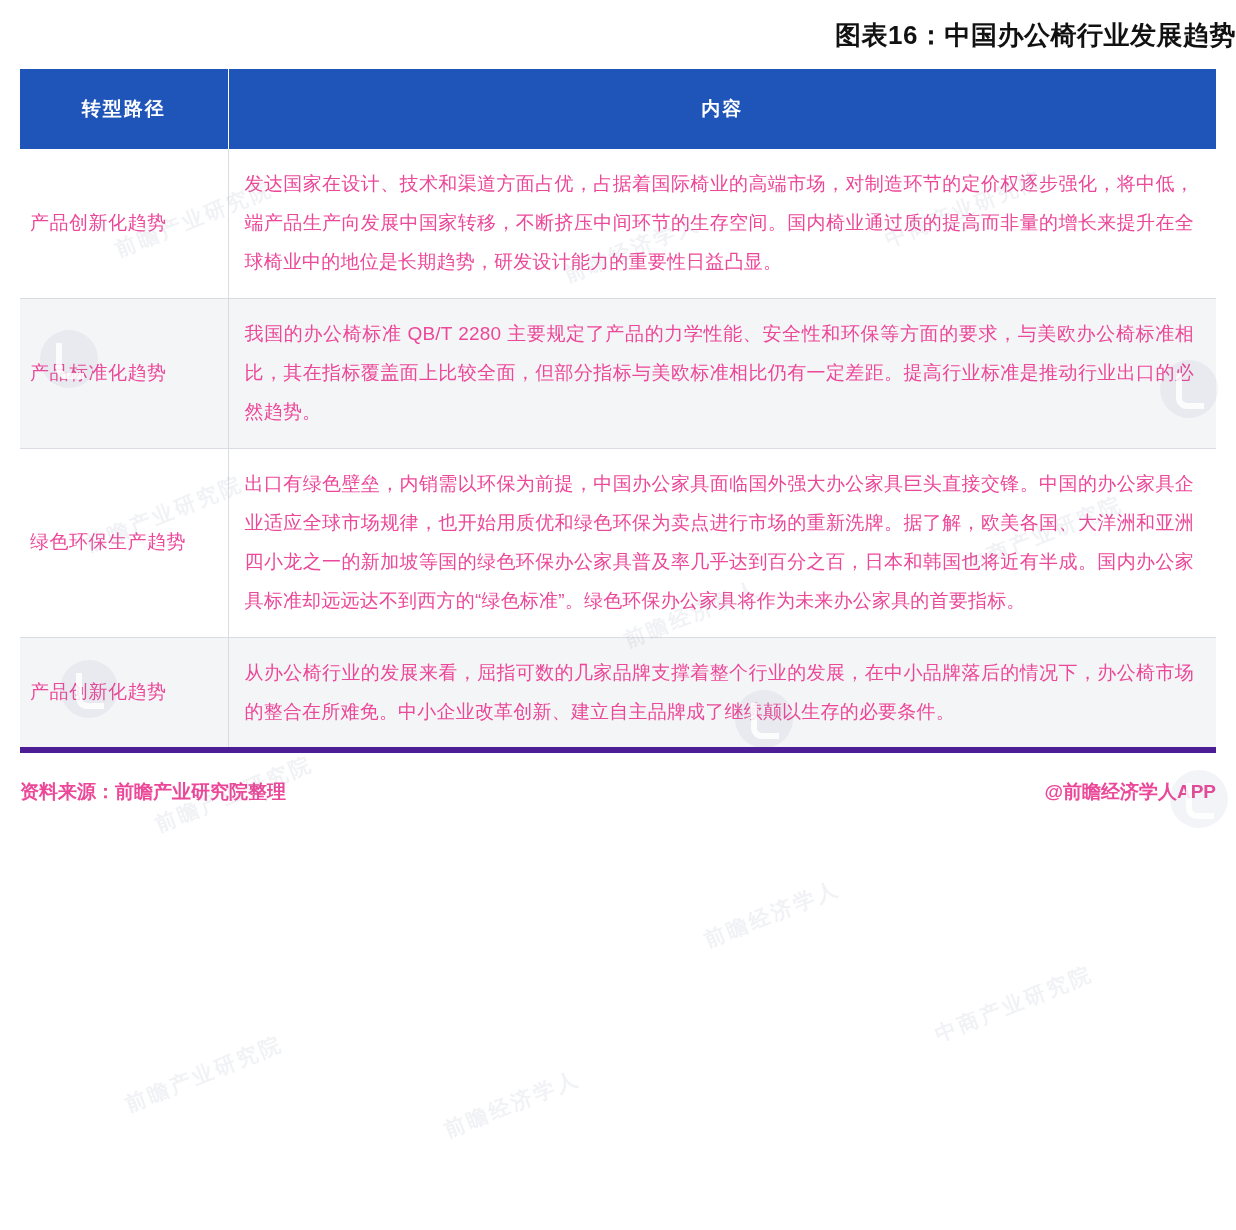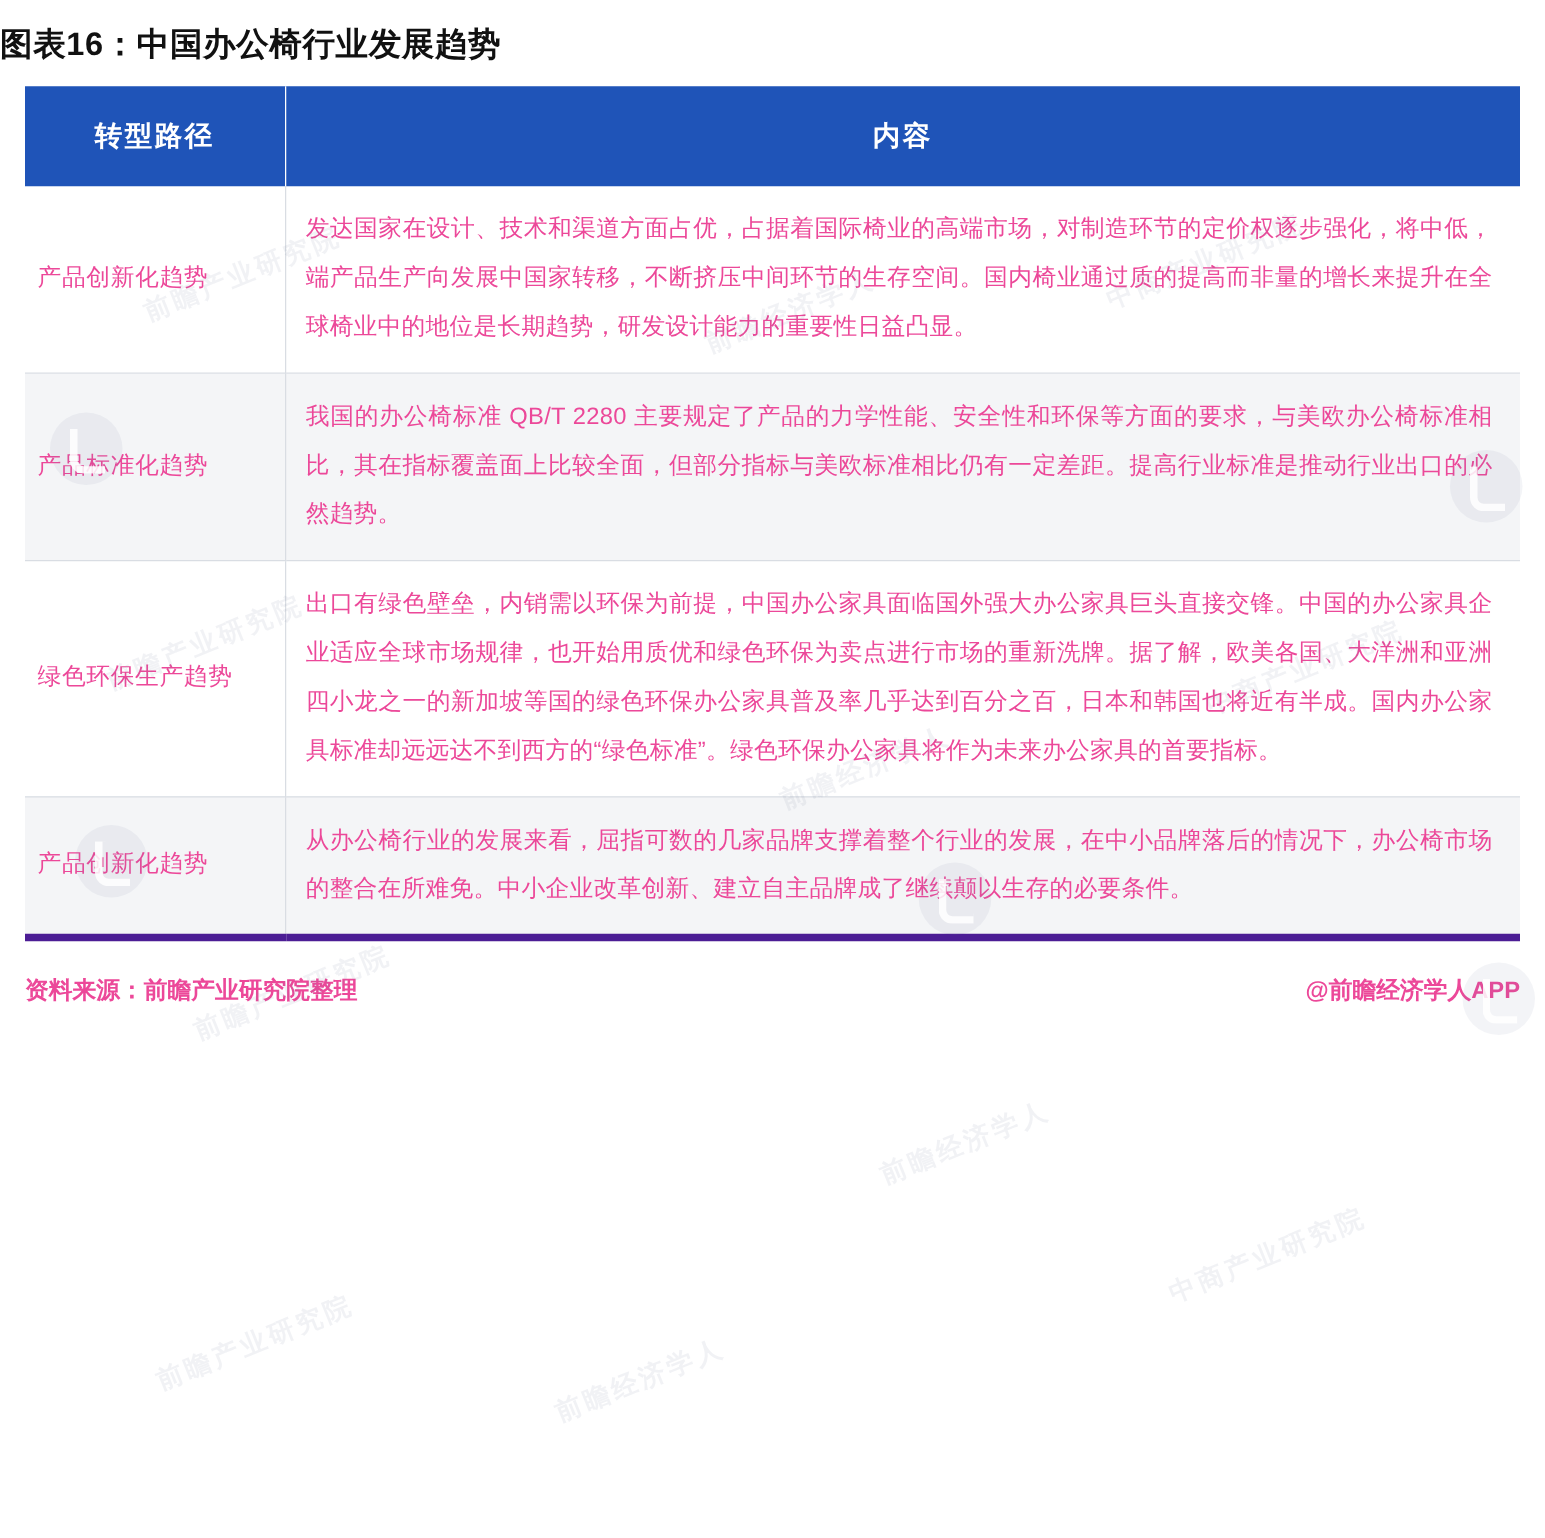--- a/index.html
+++ b/index.html
@@ -19,21 +19,21 @@
   .page {
     position: relative;
     width: 1236px;
     height: 1230px;
     box-sizing: border-box;
     padding: 0;
   }
 
   
   .chart-title {
-    text-align: left;
+    text-align: right;
     font-size: 26px;
     font-weight: bold;
     letter-spacing: 0.5px;
     color: #111111;
     padding-top: 20px;
     padding-bottom: 18px;
     line-height: 1.2;
   }
 
   
@@ -46,21 +46,21 @@
     border-collapse: collapse;
     table-layout: fixed;
     background: transparent;
   }
   table.trend-table col.col-path { width: 208px; }
   table.trend-table col.col-content { width: 988px; }
 
   .trend-table thead th {
     background: #1f54b8;
     color: #ffffff;
-    font-size: 22px;
+    font-size: 19px;
     font-weight: bold;
     letter-spacing: 2px;
     height: 78px;
     vertical-align: middle;
     border: none;
     text-align: center;
   }
   .trend-table thead th.th-path {
     border-right: 1px solid #ffffff;
   }

